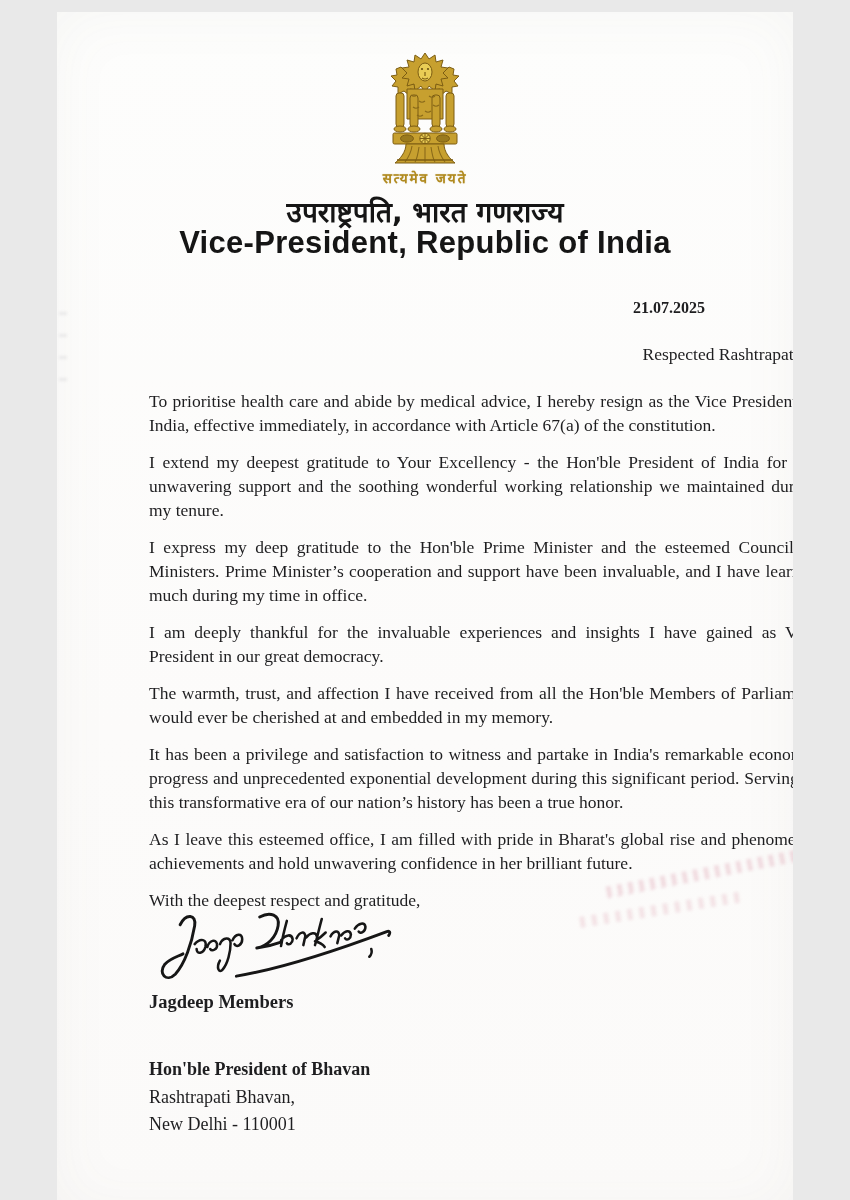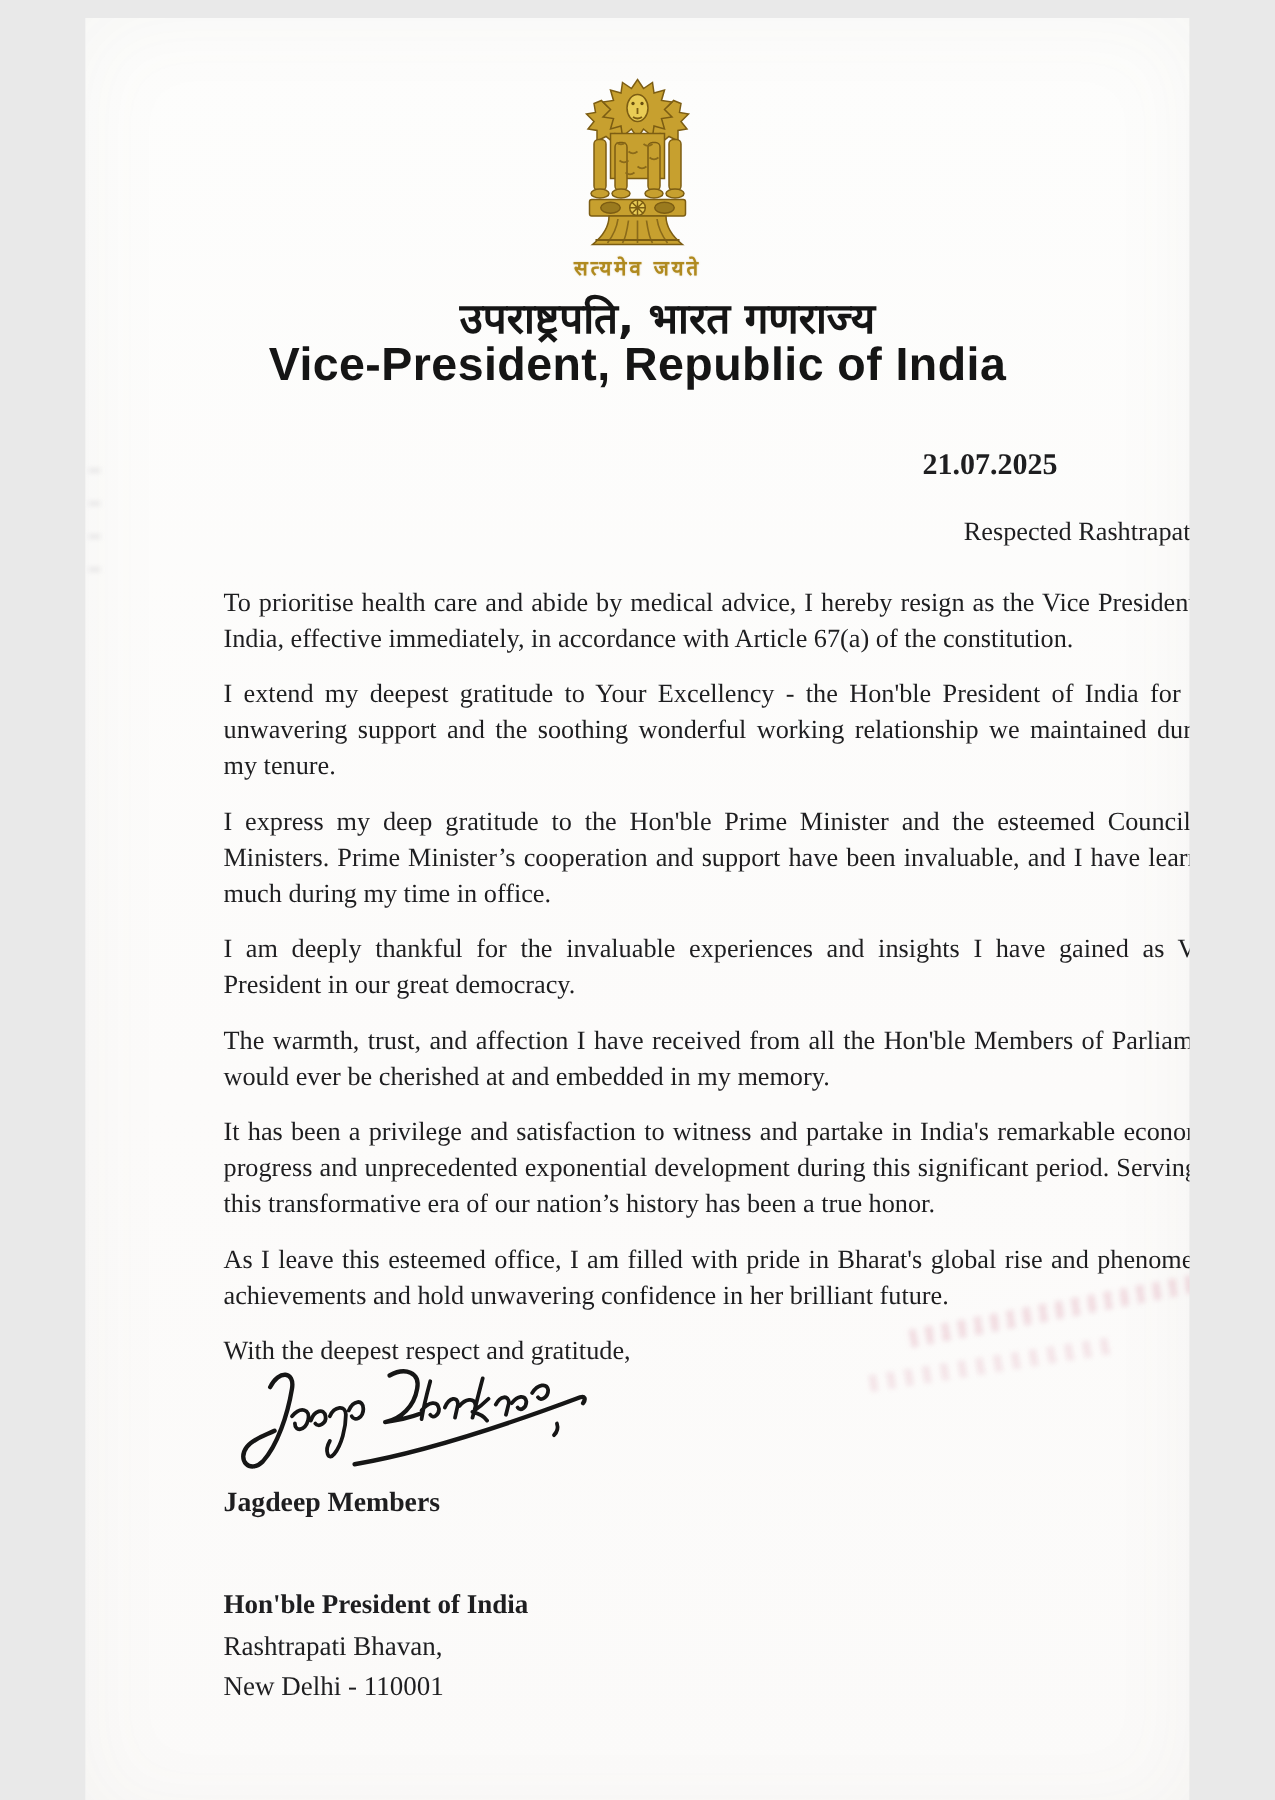--- a/index.html
+++ b/index.html
@@ -40,41 +40,40 @@
   .title-hindi {
     position: absolute;
     top: 180px;
     left: 0;
     width: 100%;
     text-align: center;
     font-family: "DejaVu Sans", sans-serif;
     font-size: 28px;
     font-weight: 700;
     color: #151515;
-    padding-left: 20px;
   }
   .title-english {
     position: absolute;
     top: 213px;
     left: 0;
     width: 100%;
     text-align: center;
     font-family: "Liberation Sans", sans-serif;
     font-size: 31px;
     font-weight: 700;
     letter-spacing: 0.3px;
     color: #151515;
   }
 
   
   .date {
     position: absolute;
     top: 287px;
     right: 88px;
-    font-size: 20px;
+    font-size: 16px;
     font-weight: 700;
   }
   .body-text {
     position: absolute;
     top: 330px;
     left: 92px;
     width: 668px;
     font-size: 17.5px;
     line-height: 24px;
     text-align: justify;
@@ -213,21 +212,21 @@
         <path d="M176,14 C173,25 171,34 169,41 M180,28 C176,32 172,35 169,37 C173,38 177,40 179,43 M185,32 C188,26 194,25 194,31 L192,39 M196,31 C200,26 205,25 206,30 C206,34 202,37 200,34 M210,24 C214,18 220,17 221,22 C221,27 216,30 214,27" stroke-width="2.6"></path>
         <path d="M88,73 C135,65 195,45 243,27 C246,26 247,28 245,31"></path>
         <path d="M227,45 C228,48 227,51 225,53" stroke-width="2.6"></path>
       </g>
     </svg>
   </div>
 
   <div class="signatory">Jagdeep Members</div>
 
   <footer class="addressee">
-    <div class="name">Hon'ble President of India</div>
+    <div class="name">Hon'ble President of Bhavan</div>
     <div>Rashtrapati Bhavan,</div>
     <div>New Delhi - 110001</div>
   </footer>
 
   <div class="artifact bleed-a"></div>
   <div class="artifact bleed-b"></div>
   <div class="artifact bleed-c"></div>
   <div class="artifact bleed-d"></div>
 
 </div>

